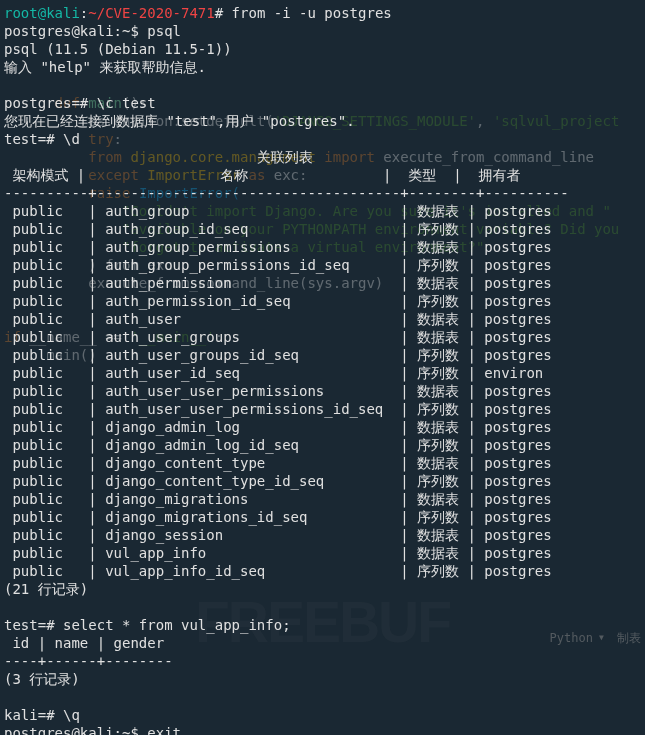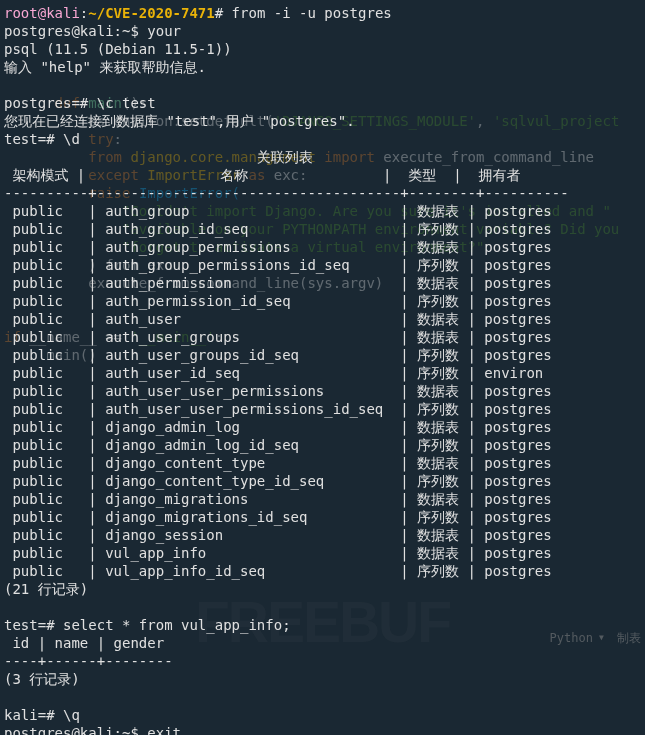--- a/index.html
+++ b/index.html
@@ -33,22 +33,22 @@
       opacity: 0.35;
       pointer-events: none;
     }
     .ghost-layer .dim { color: #555; }
     .ghost-layer .kw { color: #d67b2b; }
     .ghost-layer .str { color: #4a8b2e; }
     .ghost-layer .err { color: #0ea5e9; margin-top: 40px; }
     .ghost-layer .fn { color: #86efac; }
     .ghost-layer .sys { color: #eab308; }
 
-    .red { color: #f9a8d4; }
-    .blue { color: #eab308; font-weight: bold; }
+    .red { color: #14b8a6; }
+    .blue { color: #ef4444; }
     .white { color: #e0e0e0; }
 
     .watermark {
       position: absolute;
       left: 50%;
       top: 50%;
       transform: translate(-50%, 245px);
       font-size: 57px;
       font-weight: 900;
       color: rgba(120,120,120,0.08);
@@ -95,21 +95,21 @@
 </div>
 
 <div class="watermark">FREEBUF</div>
 
 <div class="status-bar">
   <span>Python</span><span class="tri">▼</span>
   <span>制表</span>
 </div>
 
 <div class="terminal-layer"><span class="red">root@kali</span><span class="white">:</span><span class="blue">~/CVE-2020-7471</span><span class="white">#</span><span class="white"> from -i -u postgres</span>
-<span>postgres@kali:~$ your</span>
+<span>postgres@kali:~$ psql</span>
 <span>psql (11.5 (Debian 11.5-1))</span>
 <span>输入 "help" 来获取帮助信息.</span>
 <span></span>
 <span>postgres=# \c test</span>
 <span>您现在已经连接到数据库 "test",用户 "postgres".</span>
 <span>test=# \d</span>
 <span>                              关联列表</span>
 <span> 架构模式 |                名称                |  类型  |  拥有者  </span>
 <span>----------+------------------------------------+--------+----------</span>
 <span> public   | auth_group                         | 数据表 | postgres</span>

